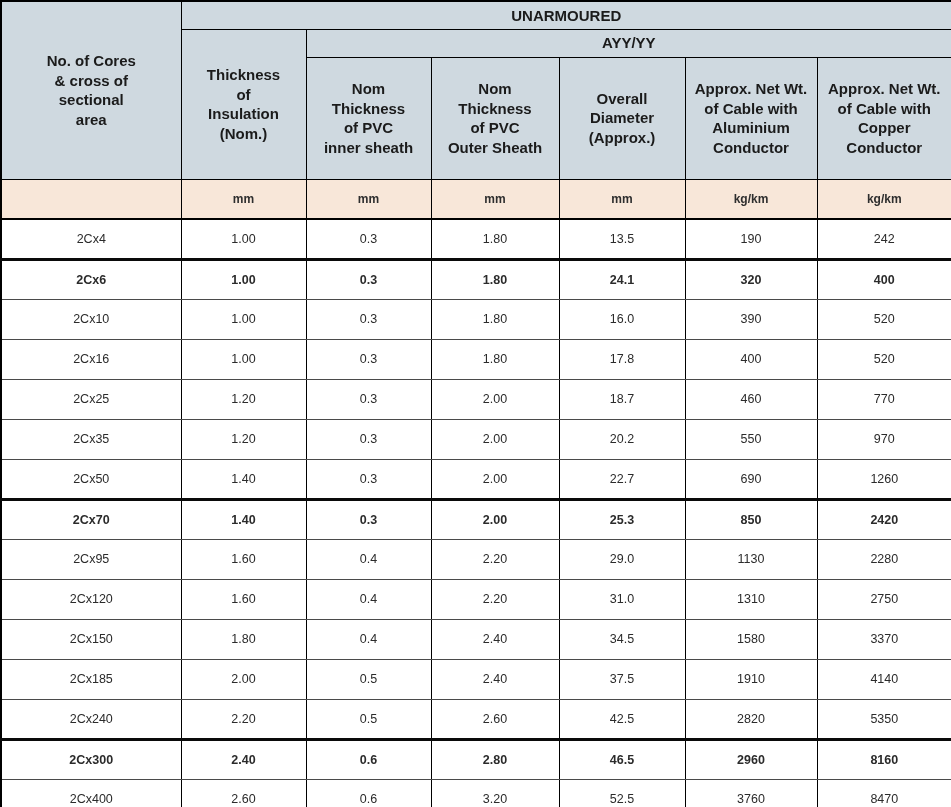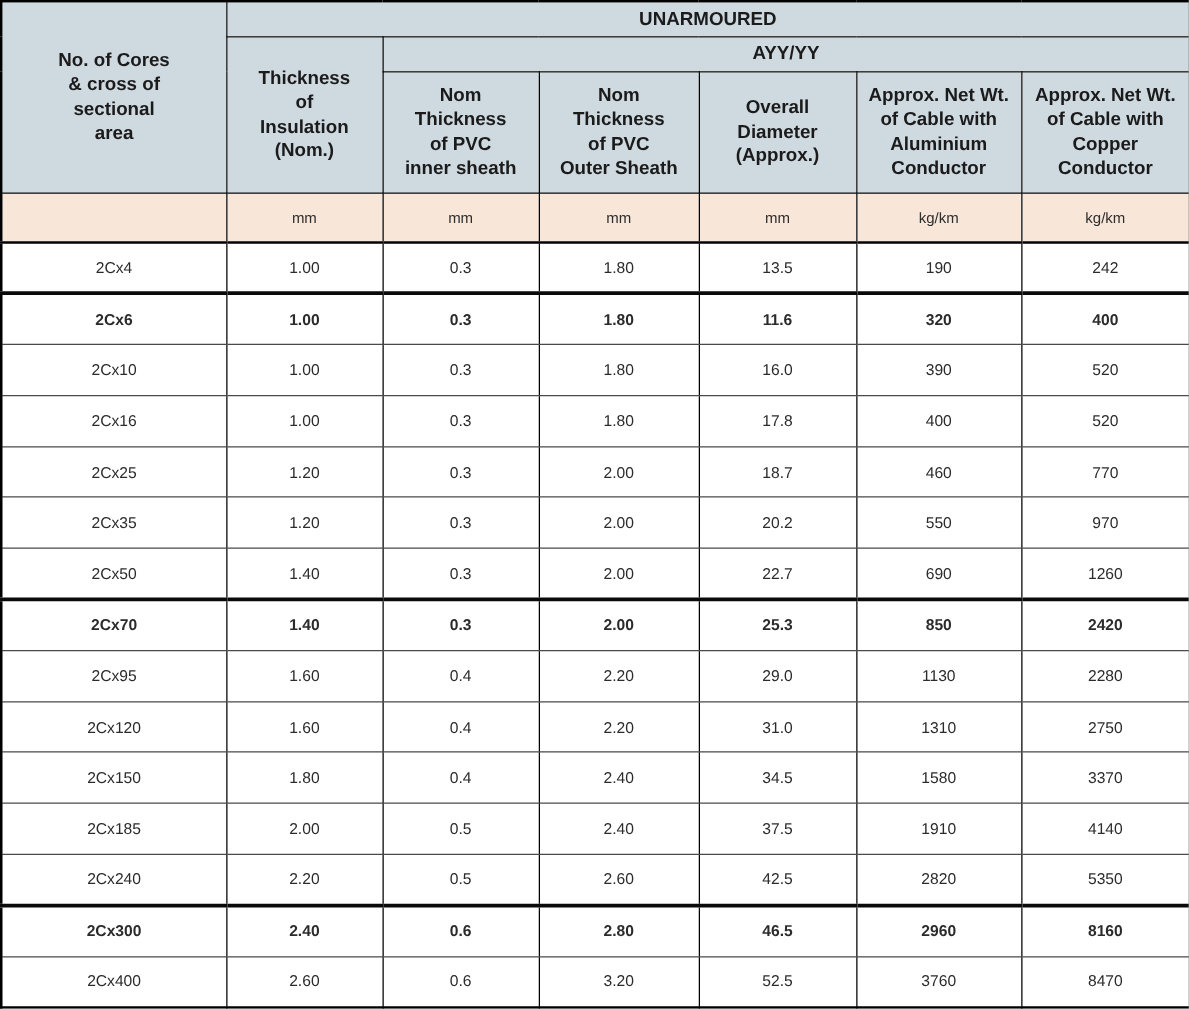--- a/index.html
+++ b/index.html
@@ -29,28 +29,28 @@
     background:var(--header-bg);
     border:1px solid var(--border);
     font-size:15px;
     font-weight:bold;
     color:#1b1b1b;
     line-height:1.3;
     white-space:pre-line;
   }
   tr.band-1{height:28px;}
   tr.band-2{height:28px;}
-  tr.band-3{height:97px;}
+  tr.band-3{height:122px;}
   tr.units-row{height:40px;}
   tr.units-row td{
     background:var(--units-bg);
     border:1px solid var(--border);
     border-bottom:2px solid var(--border);
     font-size:12px;
-    font-weight:normal;
+    font-weight:bold;
     color:#2e2e2e;
   }
   tbody tr{height:40px;background:var(--row-bg);margin-top:28px;}
   tbody td{
     border-left:1px solid var(--border);
     border-right:1px solid var(--border);
     border-top:1px solid #4a4a4a;
     border-bottom:1px solid #4a4a4a;
     font-size:12.5px;
     color:#2b2b2b;
@@ -126,21 +126,21 @@
           <td>1.80</td>
           <td>13.5</td>
           <td>190</td>
           <td>242</td>
         </tr>
         <tr>
           <td>2Cx6</td>
           <td>1.00</td>
           <td>0.3</td>
           <td>1.80</td>
-          <td>11.6</td>
+          <td>24.1</td>
           <td>320</td>
           <td>400</td>
         </tr>
         <tr>
           <td>2Cx10</td>
           <td>1.00</td>
           <td>0.3</td>
           <td>1.80</td>
           <td>16.0</td>
           <td>390</td>

